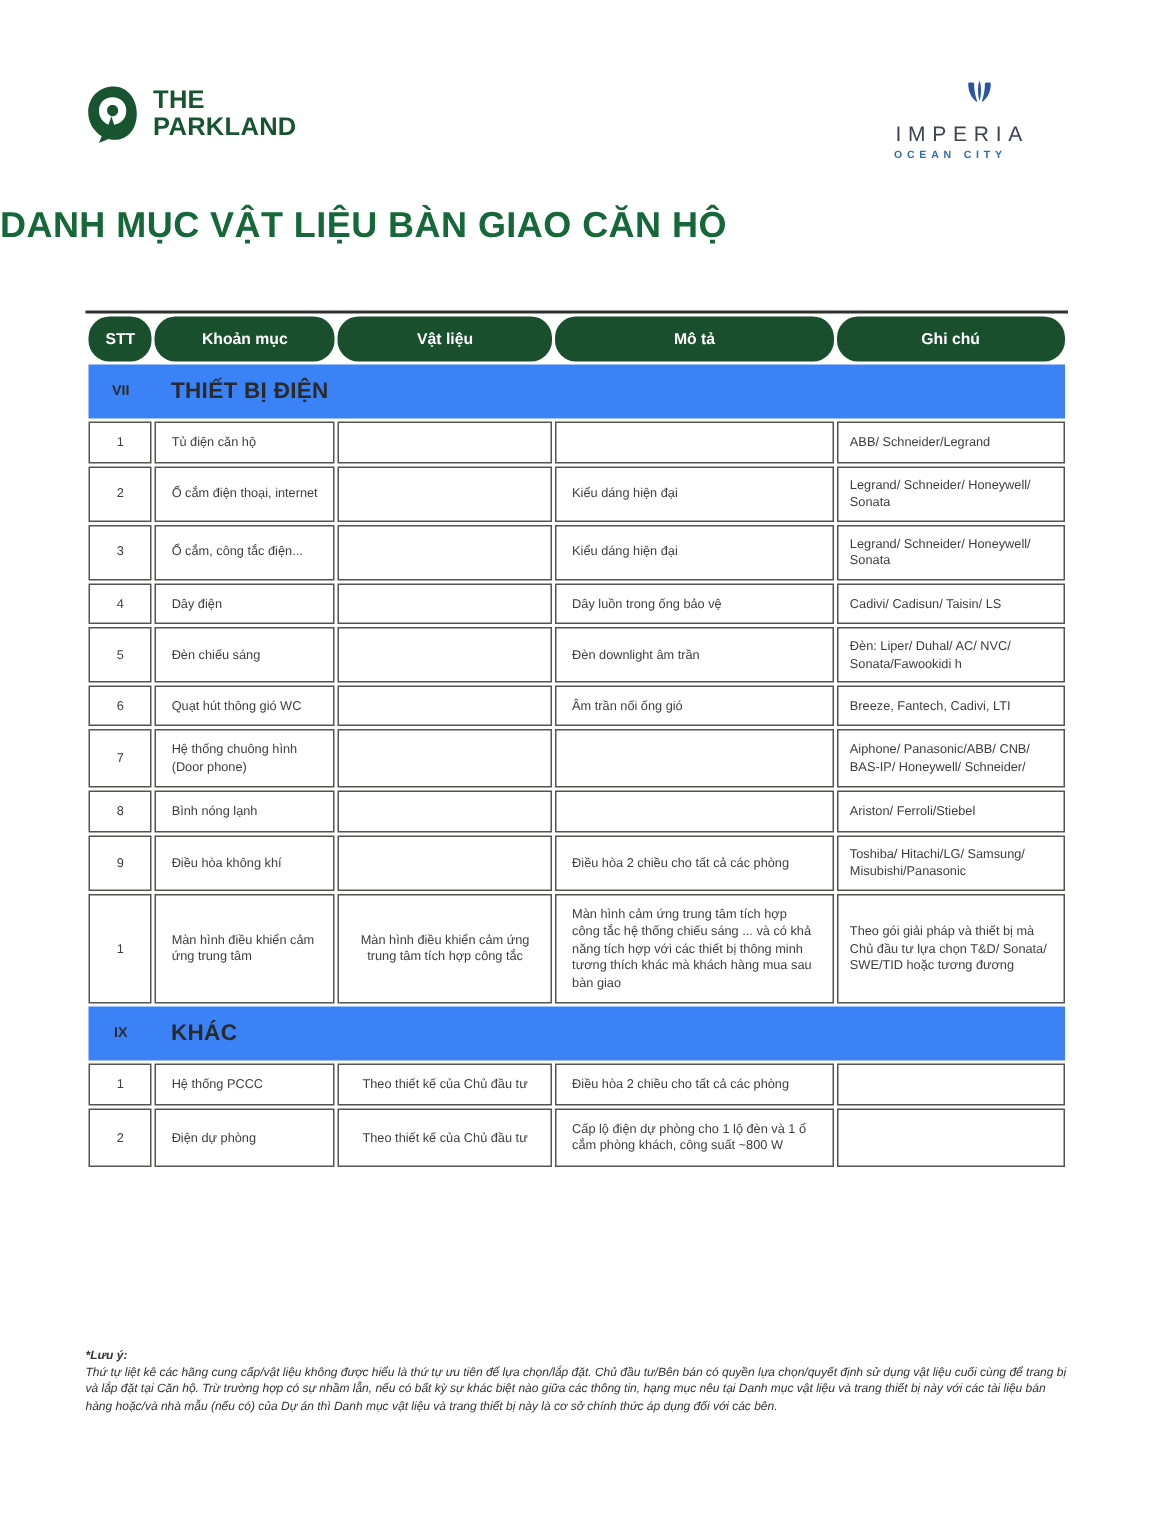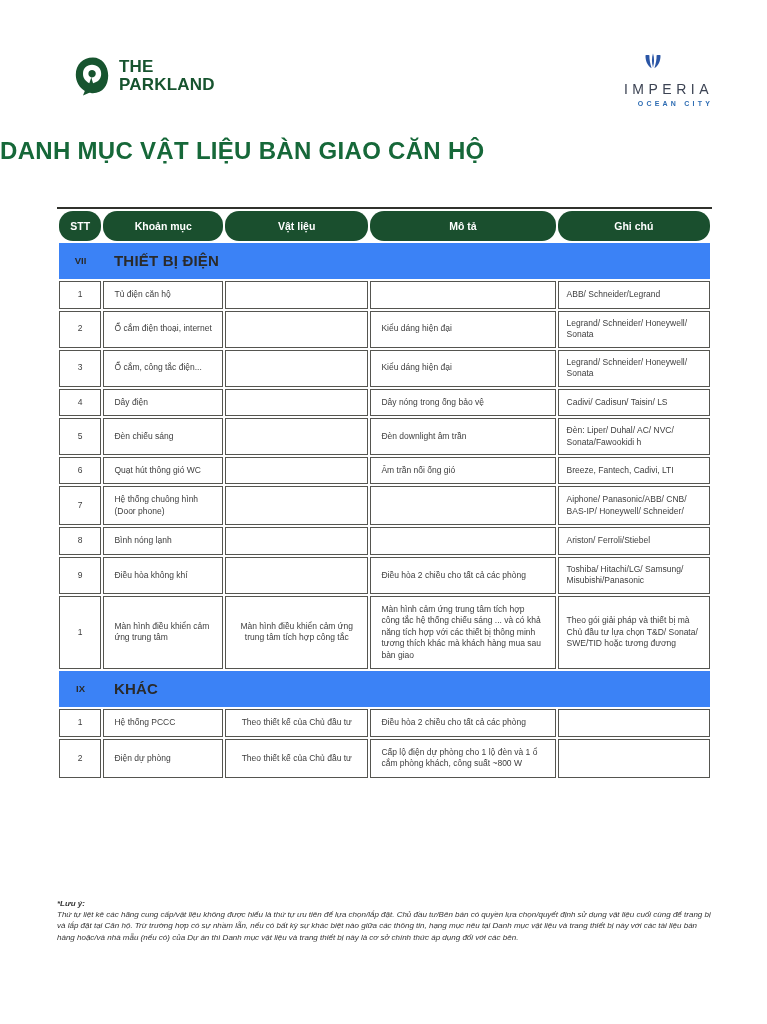--- a/index.html
+++ b/index.html
@@ -8,32 +8,32 @@
   .page {
     position: relative;
     width: 767px; height: 1024px;
     background: #ffffff;
     margin: 0 auto;
     overflow: hidden;
   }
 
   
   .logo-parkland {
-    position: absolute; left: 74px; top: 56px;
+    position: absolute; left: 57px; top: 56px;
     display: flex; align-items: flex-start; gap: 9px;
   }
   .logo-parkland .mark { width: 36px; height: 41px; }
   .logo-parkland .word {
     font-weight: bold; color: #17542f;
     font-size: 17px; line-height: 18px; letter-spacing: 0.2px;
     padding-top: 2px;
   }
   .logo-imperia {
     position: absolute; right: 54px; top: 52px;
-    width: 120px; text-align: right;
+    width: 120px; text-align: left;
   }
   .logo-imperia .tulip { width: 24px; height: 26px; margin: 0 auto 3px; display:block; }
   .logo-imperia .name {
     font-size: 14px; letter-spacing: 4.5px; color: #3c4353;
     font-weight: 500; padding-left: 4px;
   }
   .logo-imperia .sub {
     font-size: 7px; letter-spacing: 3.2px; color: #2d6cb3;
     font-weight: bold; margin-top: 3px; padding-left: 3px;
   }
@@ -164,21 +164,21 @@
         <td class="c-center">3</td>
         <td>Ổ cắm, công tắc điện...</td>
         <td class="c-center"></td>
         <td>Kiểu dáng hiện đại</td>
         <td class="cell-note">Legrand/ Schneider/ Honeywell/ Sonata</td>
       </tr>
       <tr>
         <td class="c-center">4</td>
         <td>Dây điện</td>
         <td class="c-center"></td>
-        <td>Dây nóng trong ống bảo vệ</td>
+        <td>Dây luồn trong ống bảo vệ</td>
         <td class="cell-note">Cadivi/ Cadisun/ Taisin/ LS</td>
       </tr>
       <tr>
         <td class="c-center">5</td>
         <td>Đèn chiếu sáng</td>
         <td class="c-center"></td>
         <td>Đèn downlight âm trần</td>
         <td class="cell-note">Đèn: Liper/ Duhal/ AC/ NVC/ Sonata/Fawookidi h</td>
       </tr>
       <tr>

